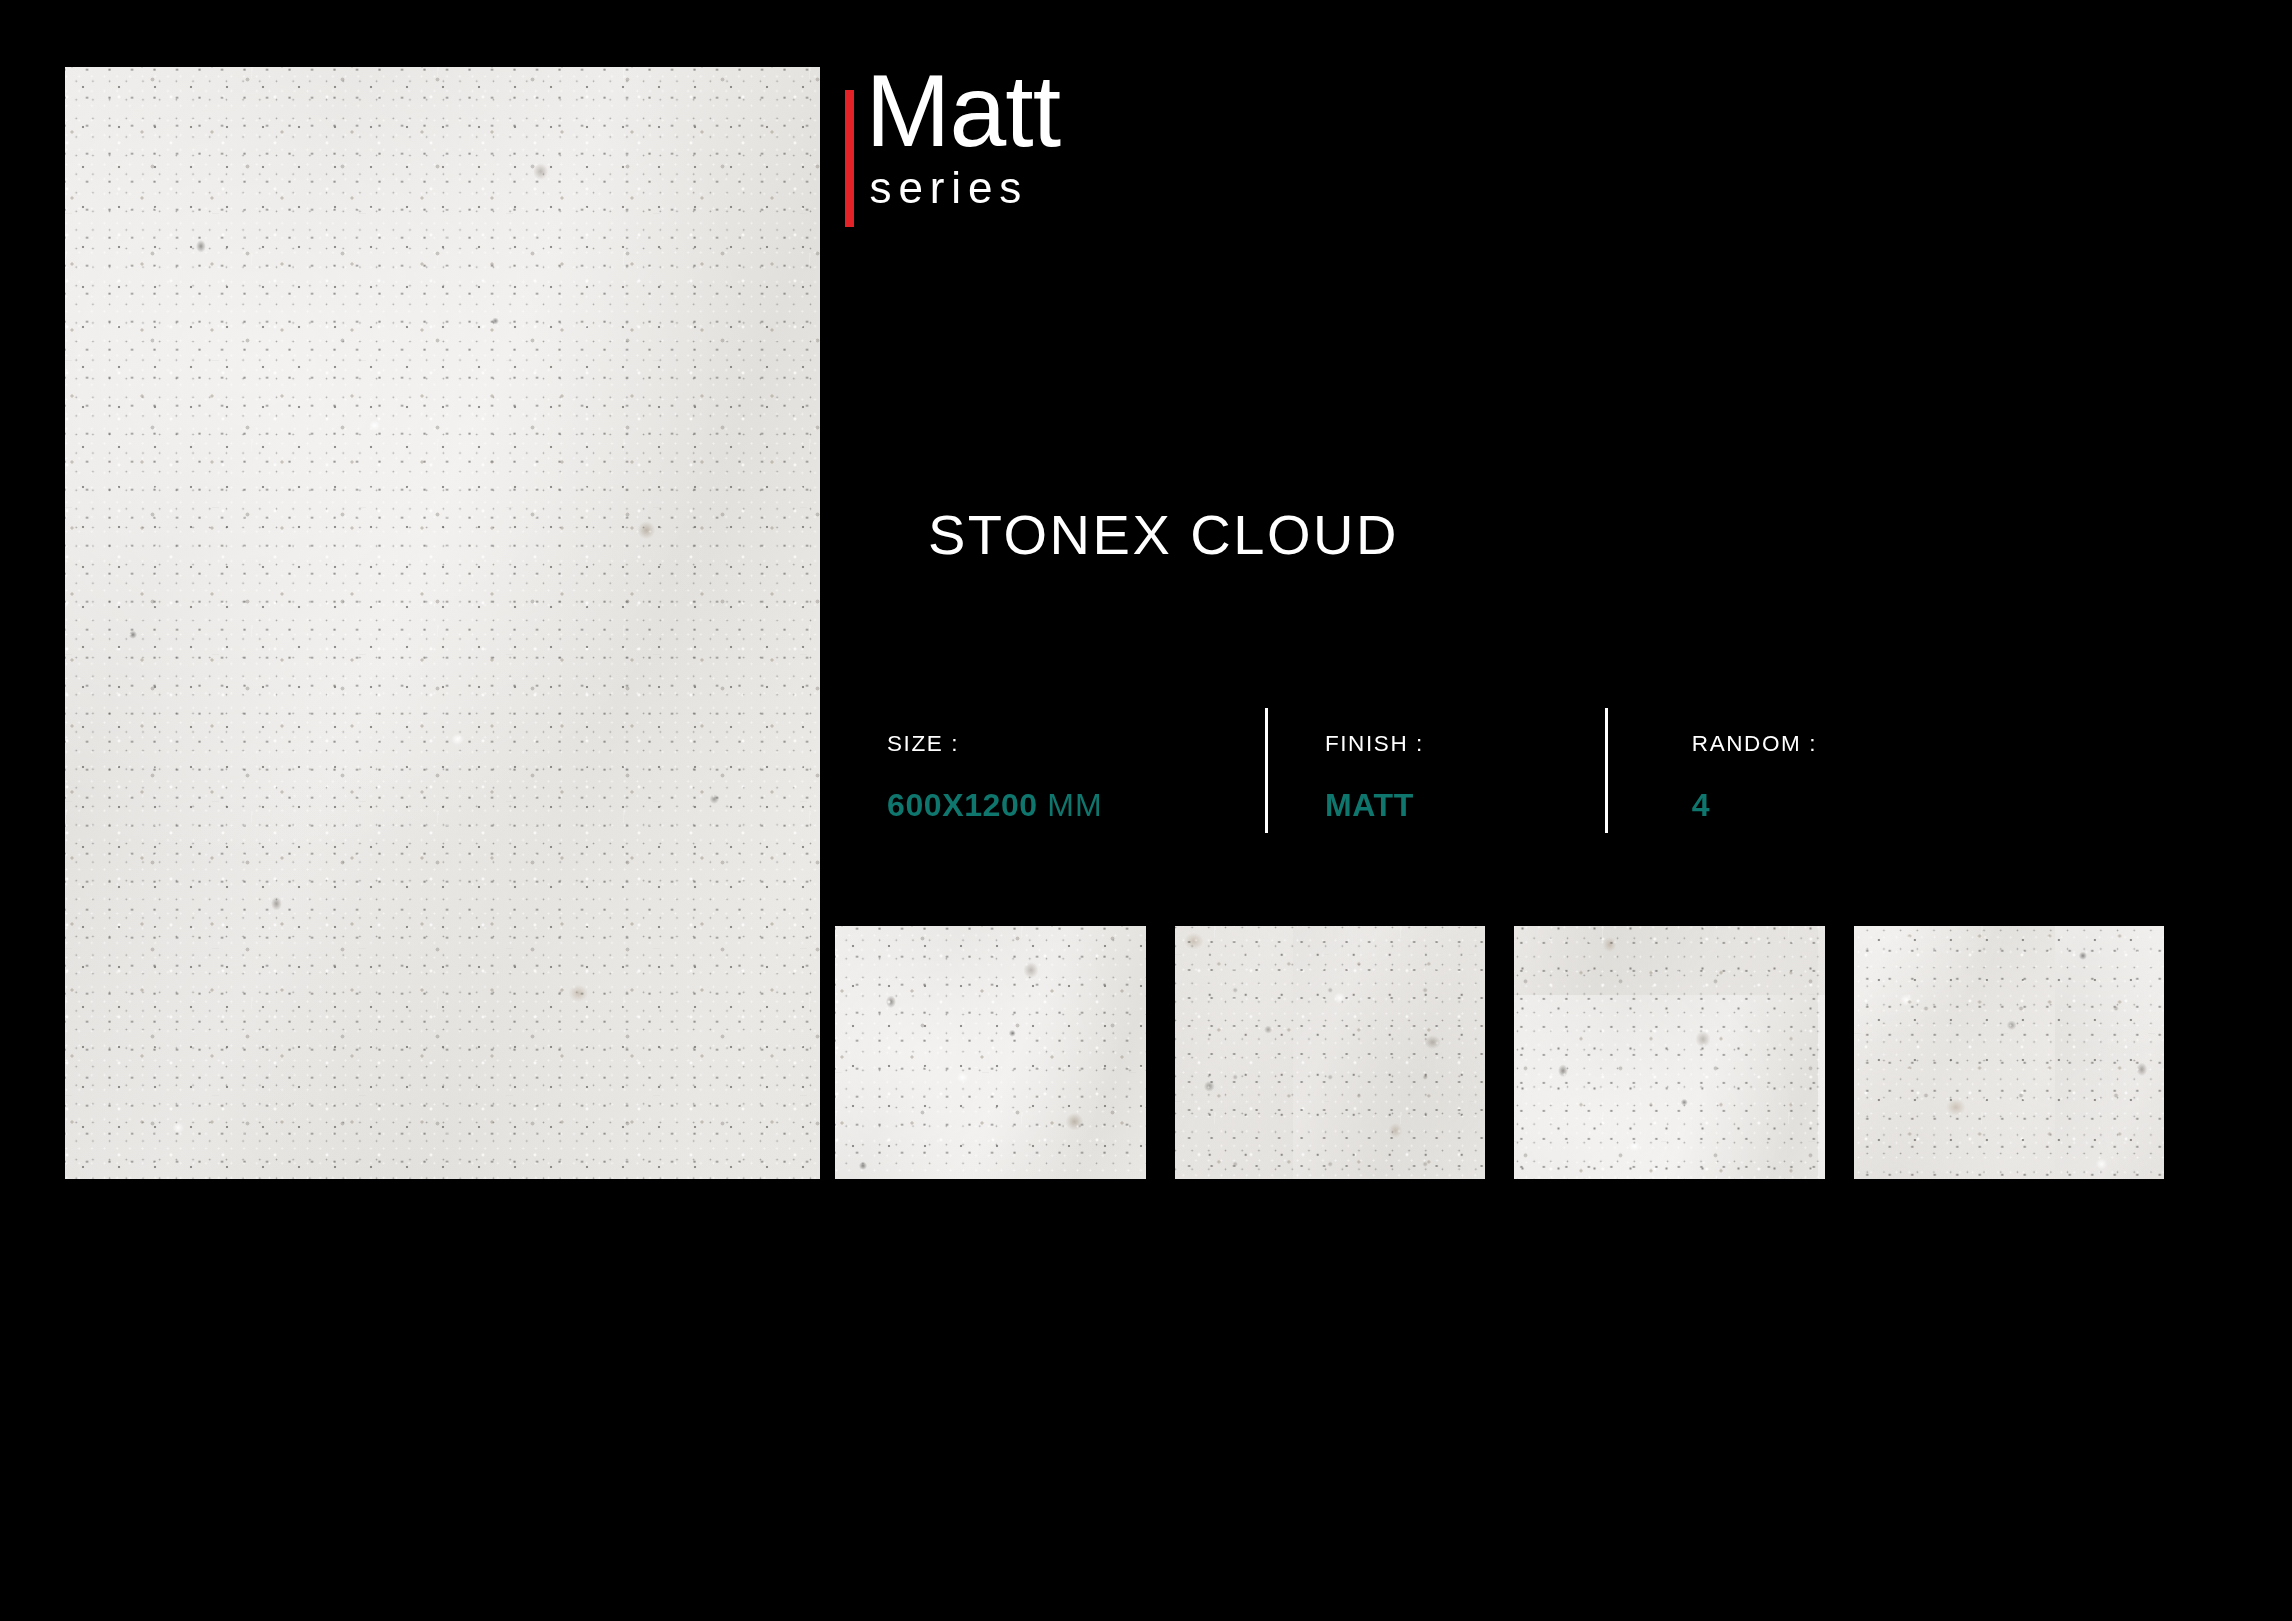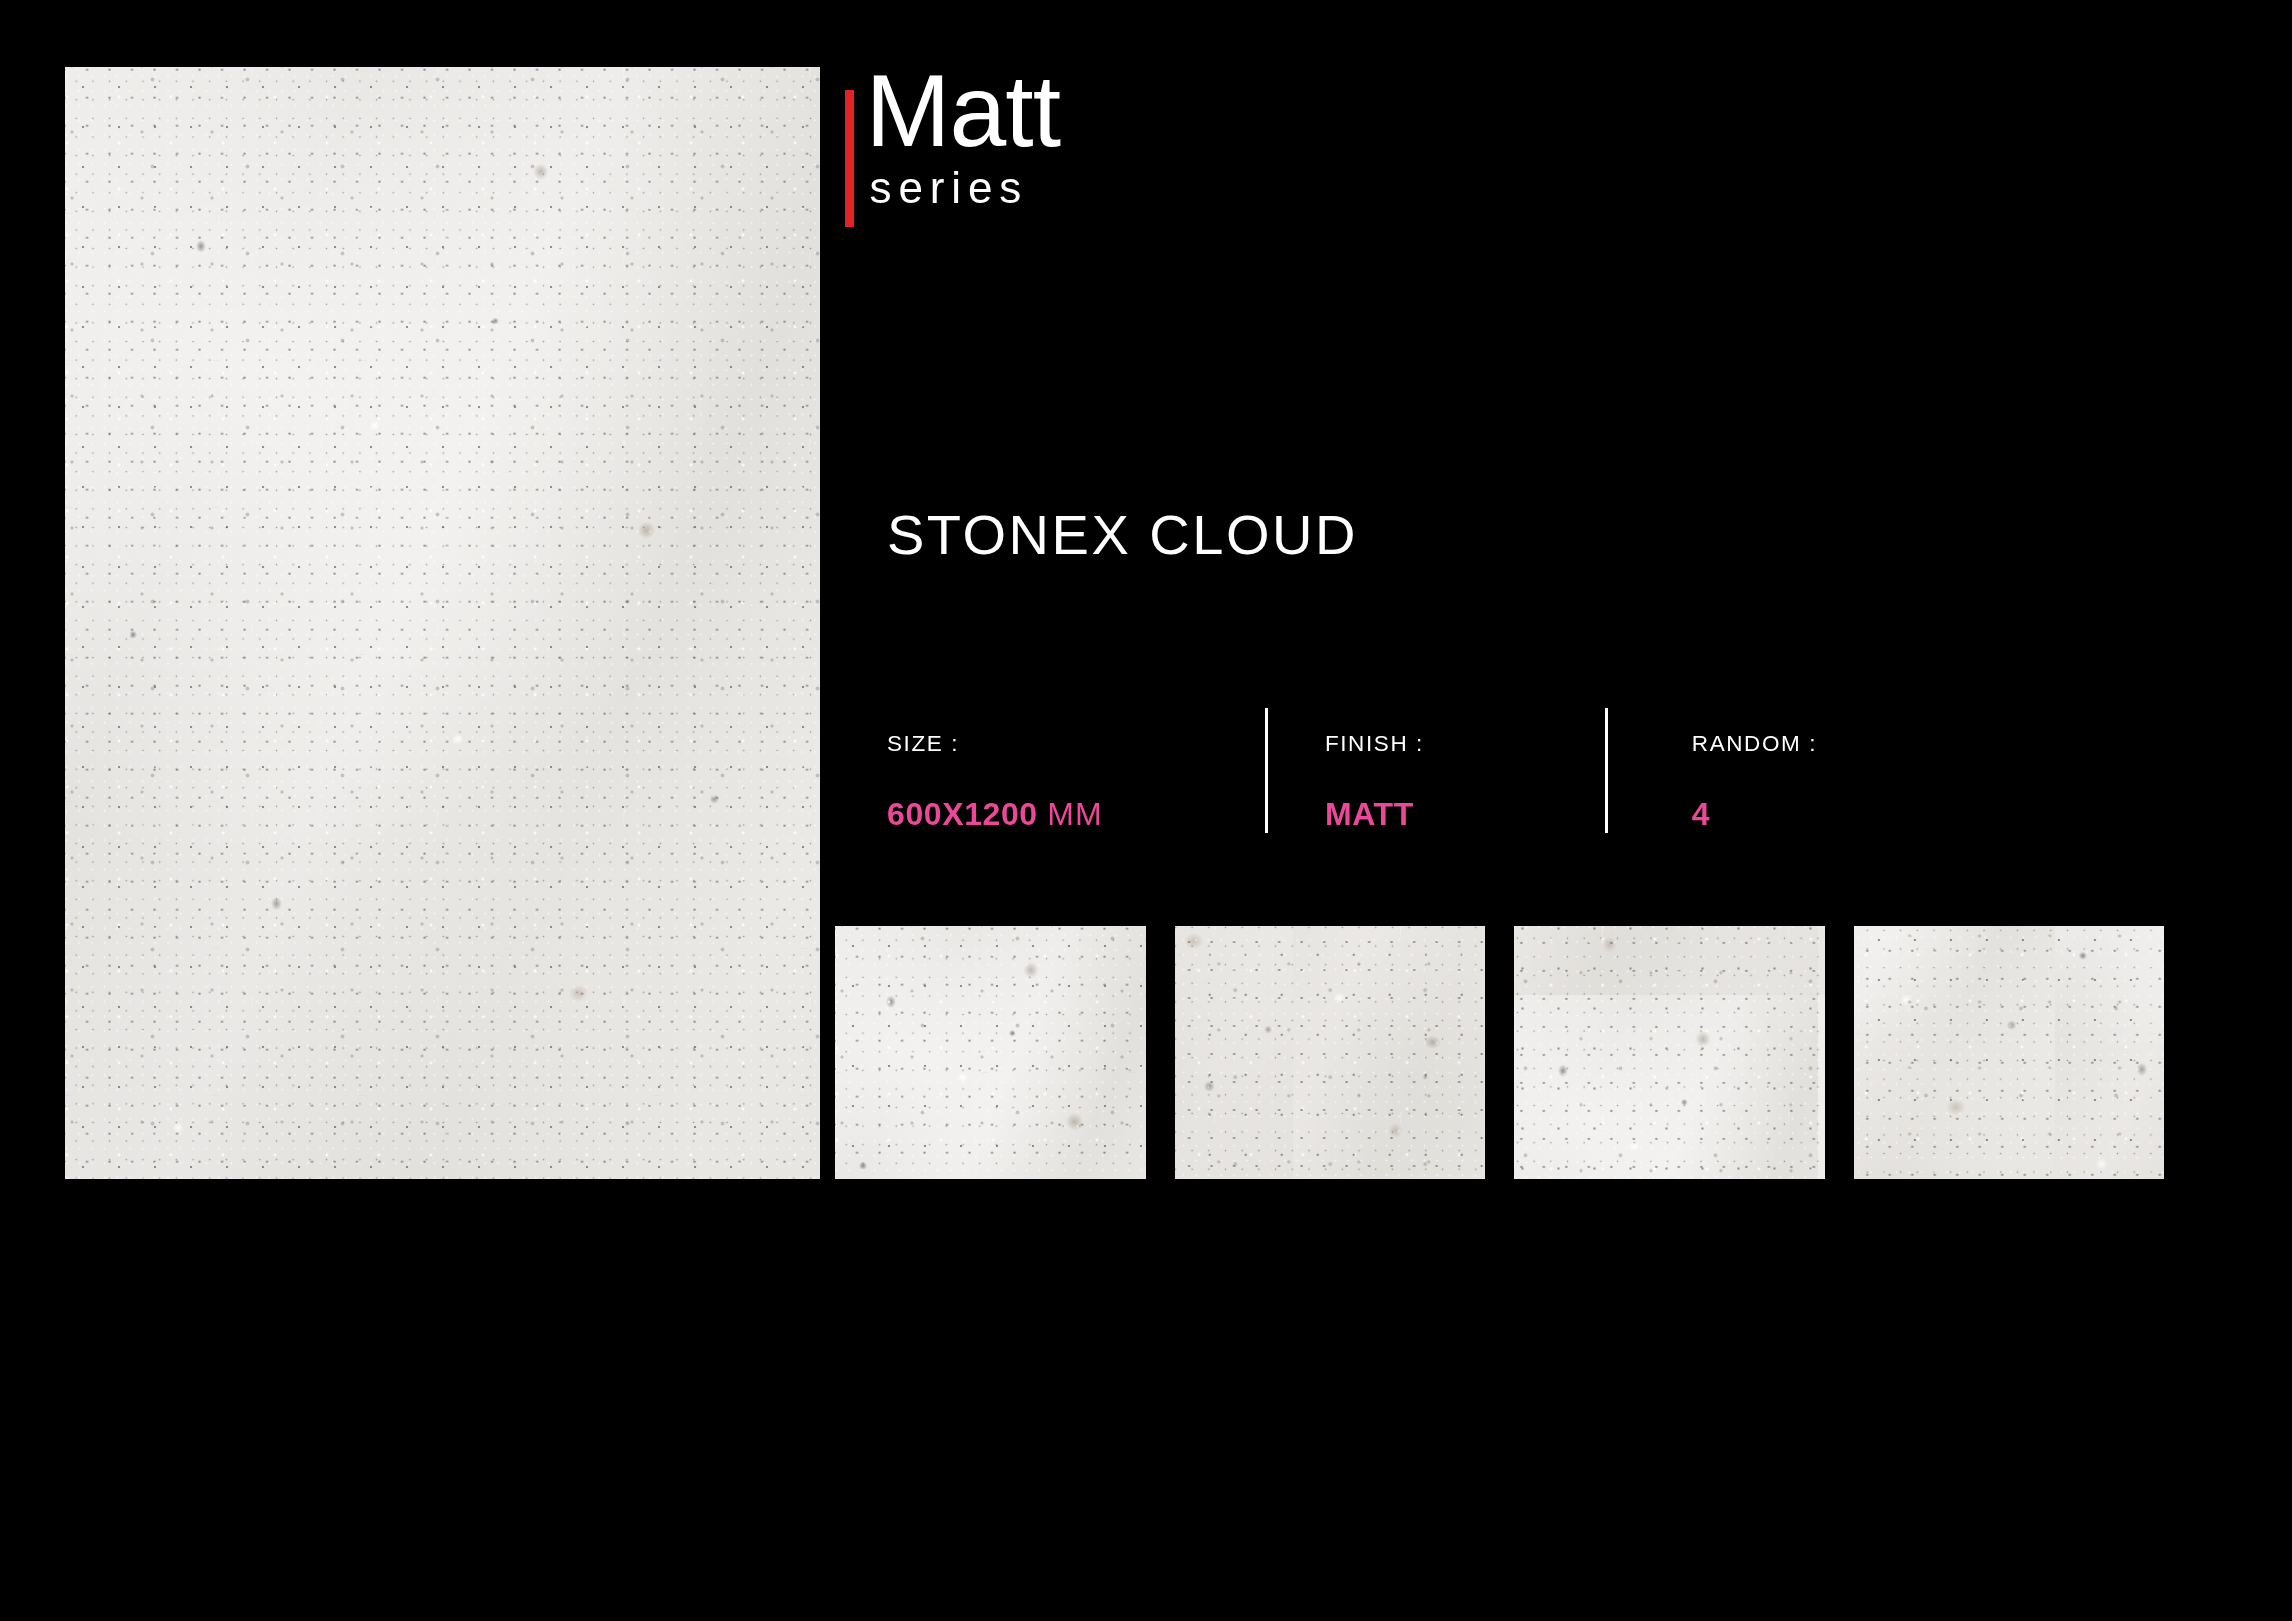--- a/index.html
+++ b/index.html
@@ -119,21 +119,21 @@
     line-height: 1;
     font-weight: 300;
     letter-spacing: 6.9px;
     margin-top: 7px;
     margin-left: 3.9px;
     font-family: "Liberation Sans", sans-serif;
   }
 
   #product-name {
     position: absolute;
-    left: 887px;
+    left: 928px;
     top: 502px;
     color: #ffffff;
     font-size: 56px;
     font-weight: 400;
     letter-spacing: 2.5px;
     white-space: nowrap;
   }
 
   
   #specs {
@@ -157,22 +157,22 @@
   #spec-random { width: 294px; padding-left: 61px; text-decoration: underline; }
 
   .spec-label {
     color: #ffffff;
     font-size: 22.5px;
     font-weight: 400;
     letter-spacing: 1.6px;
     white-space: nowrap;
   }
   .spec-value {
-    margin-top: 39px;
-    color: #ec4899;
+    margin-top: 30px;
+    color: #0f766e;
     font-size: 32px;
     font-weight: 700;
     letter-spacing: 0.6px;
     white-space: nowrap;
   }
   .spec-value .unit {
     font-weight: 300;
     letter-spacing: 1px;
   }
   .spec-divider {

